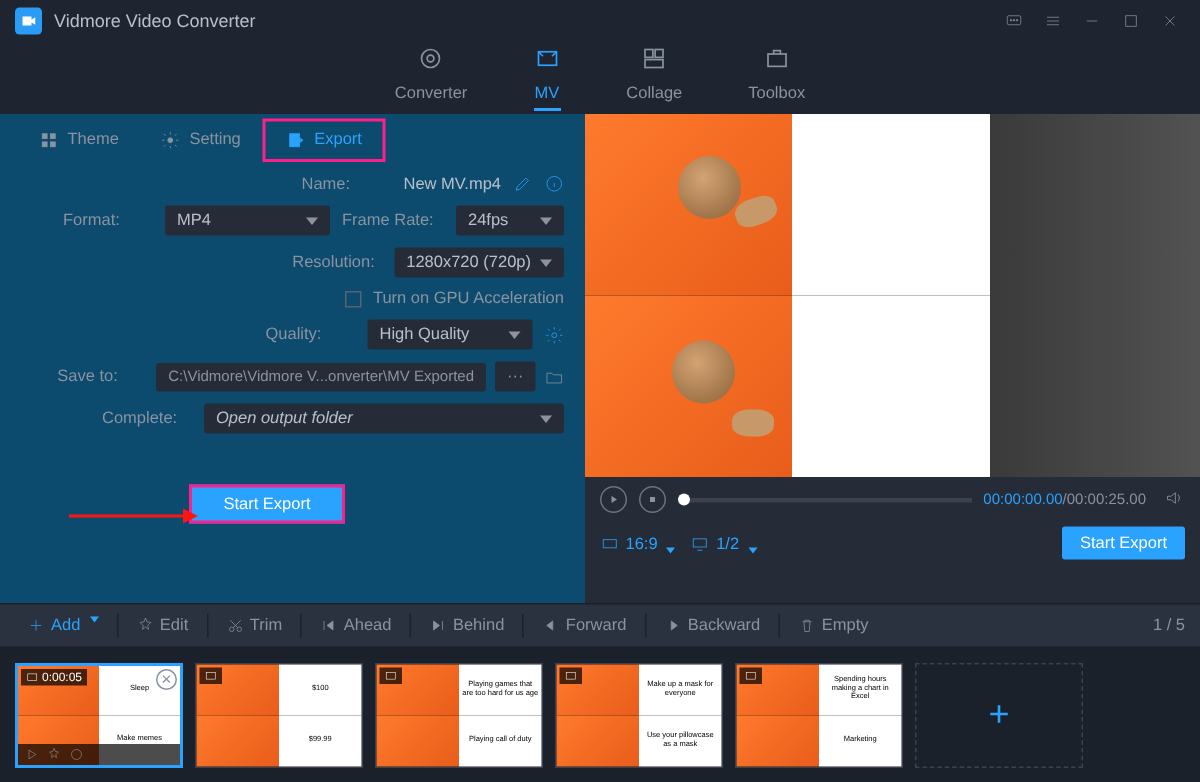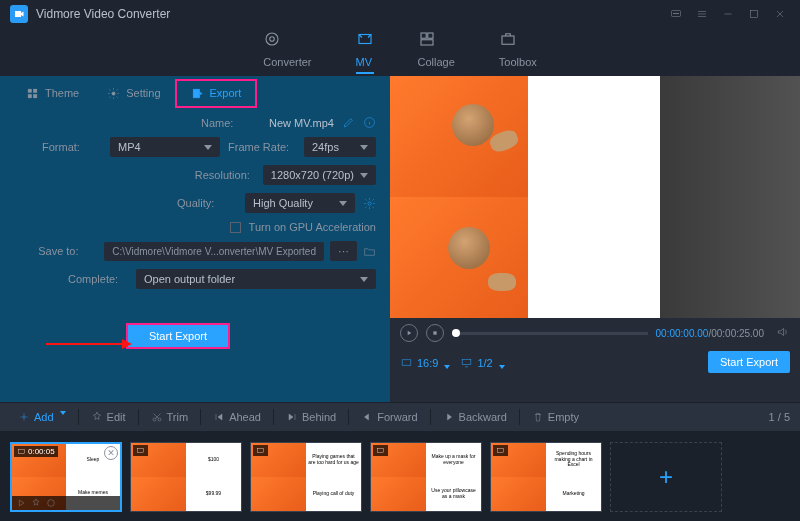--- a/index.html
+++ b/index.html
@@ -4,35 +4,35 @@
 <style>
 * { margin: 0; padding: 0; box-sizing: border-box; font-family: "Segoe UI", Arial, sans-serif; }
 body { width: 800px; height: 521px; background: #1e2530; color: #8a93a0; font-size: 11px; overflow: hidden; user-select: none; }
 .titlebar { height: 28px; display: flex; align-items: center; padding: 0 10px; background: #1e2530; }
 .titlebar .logo { width: 18px; height: 18px; background: #2a9cf5; border-radius: 3px; margin-right: 8px; display: flex; align-items: center; justify-content: center; }
 .titlebar .logo svg { width: 12px; height: 12px; fill: #fff; }
 .titlebar .title { color: #b8c0cc; font-size: 12px; flex: 1; }
 .titlebar .wbtn { width: 20px; height: 20px; display: flex; align-items: center; justify-content: center; color: #8a93a0; margin-left: 6px; cursor: pointer; }
 .titlebar .wbtn svg { width: 12px; height: 12px; stroke: currentColor; fill: none; }
 .topnav { height: 48px; display: flex; justify-content: center; align-items: center; gap: 44px; }
-.topnav .tab { display: flex; flex-direction: column; align-items: flex-start; gap: 8px; color: #8a93a0; cursor: pointer; padding-bottom: 4px; border-bottom: 2px solid transparent; }
+.topnav .tab { display: flex; flex-direction: column; align-items: center; gap: 8px; color: #8a93a0; cursor: pointer; padding-bottom: 4px; border-bottom: 2px solid transparent; }
 .topnav .tab.active { color: #29a3ff; border-bottom-color: #29a3ff; }
 .topnav .tab svg { width: 18px; height: 18px; stroke: currentColor; fill: none; stroke-width: 1.5; }
 .main { display: flex; height: 326px; }
 .left { width: 390px; background: #0c4a6e; display: flex; flex-direction: column; }
 .subtabs { height: 34px; display: flex; align-items: center; padding-left: 12px; gap: 0; }
 .subtab { display: flex; align-items: center; gap: 6px; color: #8a93a0; padding: 6px 14px; cursor: pointer; }
 .subtab svg { width: 13px; height: 13px; stroke: currentColor; fill: currentColor; }
 .subtab.hl { border: 2px solid #ff1e8a; color: #29a3ff; }
 .form { padding: 6px 14px; display: flex; flex-direction: column; gap: 8px; font-size: 11px; align-items: flex-end; }
 .row { display: flex; align-items: center; gap: 8px; }
 .lbl { width: 60px; color: #8a93a0; }
 .val { color: #b8c0cc; }
 .sel { background: #252c38; color: #b8c0cc; padding: 4px 8px; border-radius: 2px; display: flex; align-items: center; justify-content: space-between; min-width: 110px; cursor: pointer; }
-.sel.wide { min-width: 240px; flex: 1; }
+.sel.wide { min-width: 240px; flex: 1; font-style: italic; }
 .caret { width: 0; height: 0; border-left: 4px solid transparent; border-right: 4px solid transparent; border-top: 5px solid #8a93a0; margin-left: 6px; }
 .iconbtn { color: #29a3ff; cursor: pointer; display: flex; align-items: center; }
 .iconbtn svg { width: 13px; height: 13px; stroke: currentColor; fill: none; }
 .iconbtn.gray { color: #8a93a0; }
 .chk { width: 11px; height: 11px; border: 1px solid #5a6270; display: inline-block; }
 .pathrow { display: flex; align-items: center; gap: 6px; }
 .pathbox { background: #252c38; color: #8a93a0; padding: 4px 8px; border-radius: 2px; flex: 1; white-space: nowrap; overflow: hidden; font-size: 10px; }
 .dots { background: #252c38; padding: 4px 8px; border-radius: 2px; cursor: pointer; color: #8a93a0; }
 .arrow { position: absolute; left: 46px; top: 343px; }
 .arrow-line { width: 78px; height: 2px; background: #ff1414; position: relative; }
@@ -218,35 +218,35 @@
           </div>
       </div>
       <div class="row">
         <span class="lbl">Resolution:</span>
         <div class="sel">
             <span>1280x720 (720p)</span>
             <span class="caret"></span>
           </div>
       </div>
       <div class="row">
+        <span class="chk"></span>
+        <span>Turn on GPU Acceleration</span>
+      </div>
+      <div class="row">
         <span class="lbl">Quality:</span>
         <div class="sel">
             <span>High Quality</span>
             <span class="caret"></span>
           </div>
         <span class="iconbtn">
             <svg viewBox="0 0 24 24">
               <circle cx="12" cy="12" r="3"></circle>
               <path d="M12 2v3M12 19v3M4.2 4.2l2.1 2.1M17.7 17.7l2.1 2.1M2 12h3M19 12h3M4.2 19.8l2.1-2.1M17.7 6.3l2.1-2.1"></path>
             </svg>
           </span>
-      </div>
-      <div class="row">
-        <span class="chk"></span>
-        <span>Turn on GPU Acceleration</span>
       </div>
       <div class="row pathrow">
         <span class="lbl">Save to:</span>
         <div class="pathbox">C:\Vidmore\Vidmore V...onverter\MV Exported</div>
         <div class="dots">···</div>
         <span class="iconbtn gray">
             <svg viewBox="0 0 24 24">
               <path d="M3 7h6l2 2h10v10H3z"></path>
             </svg>
           </span>

